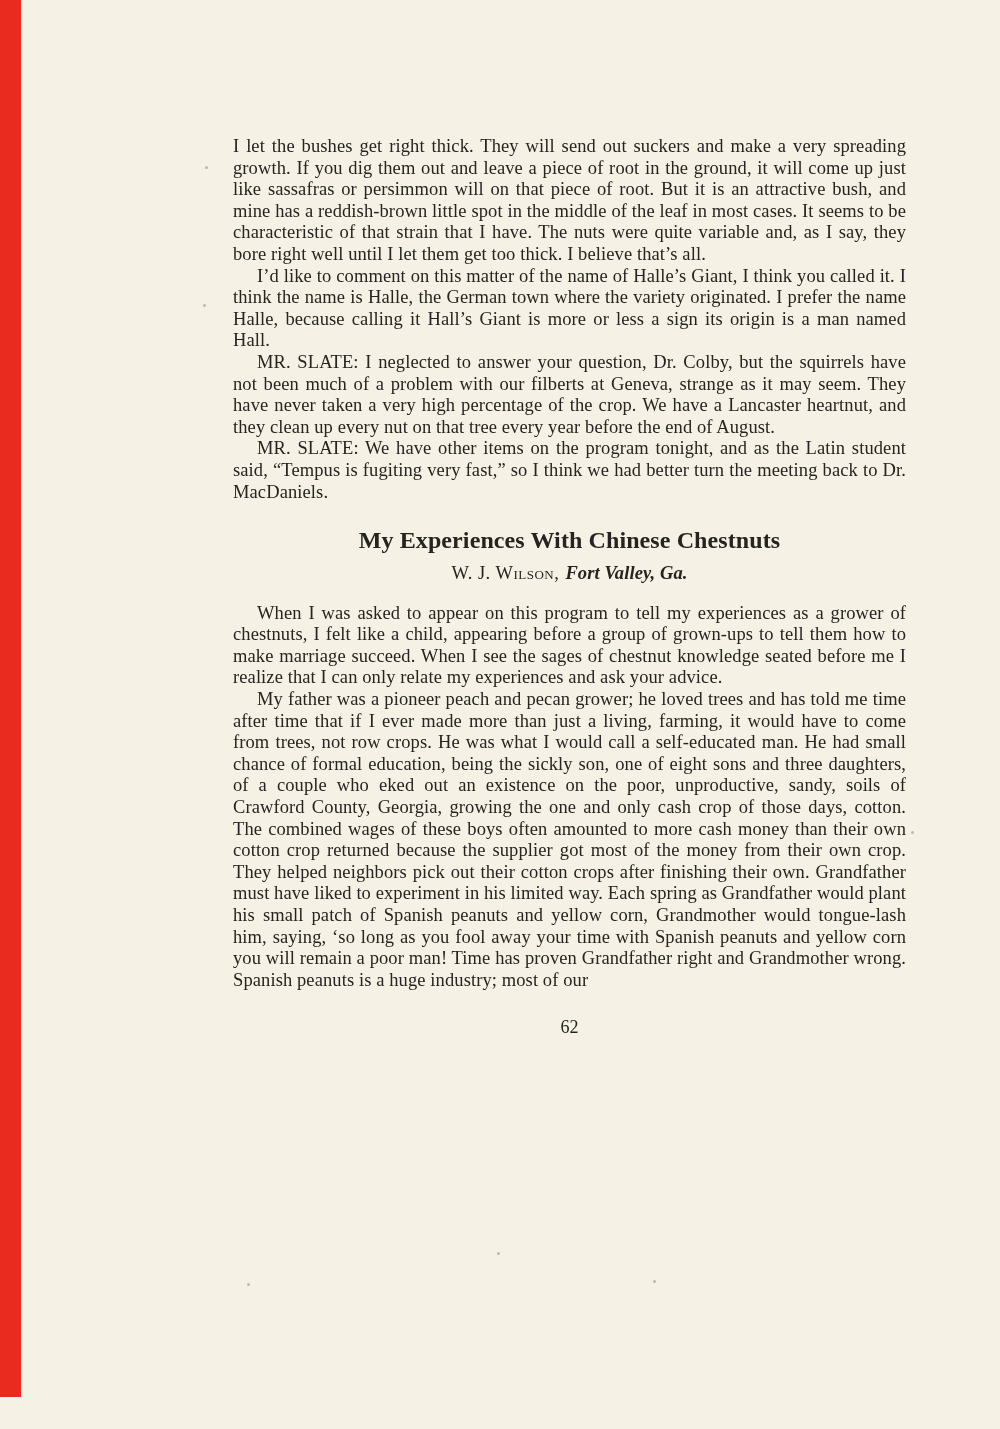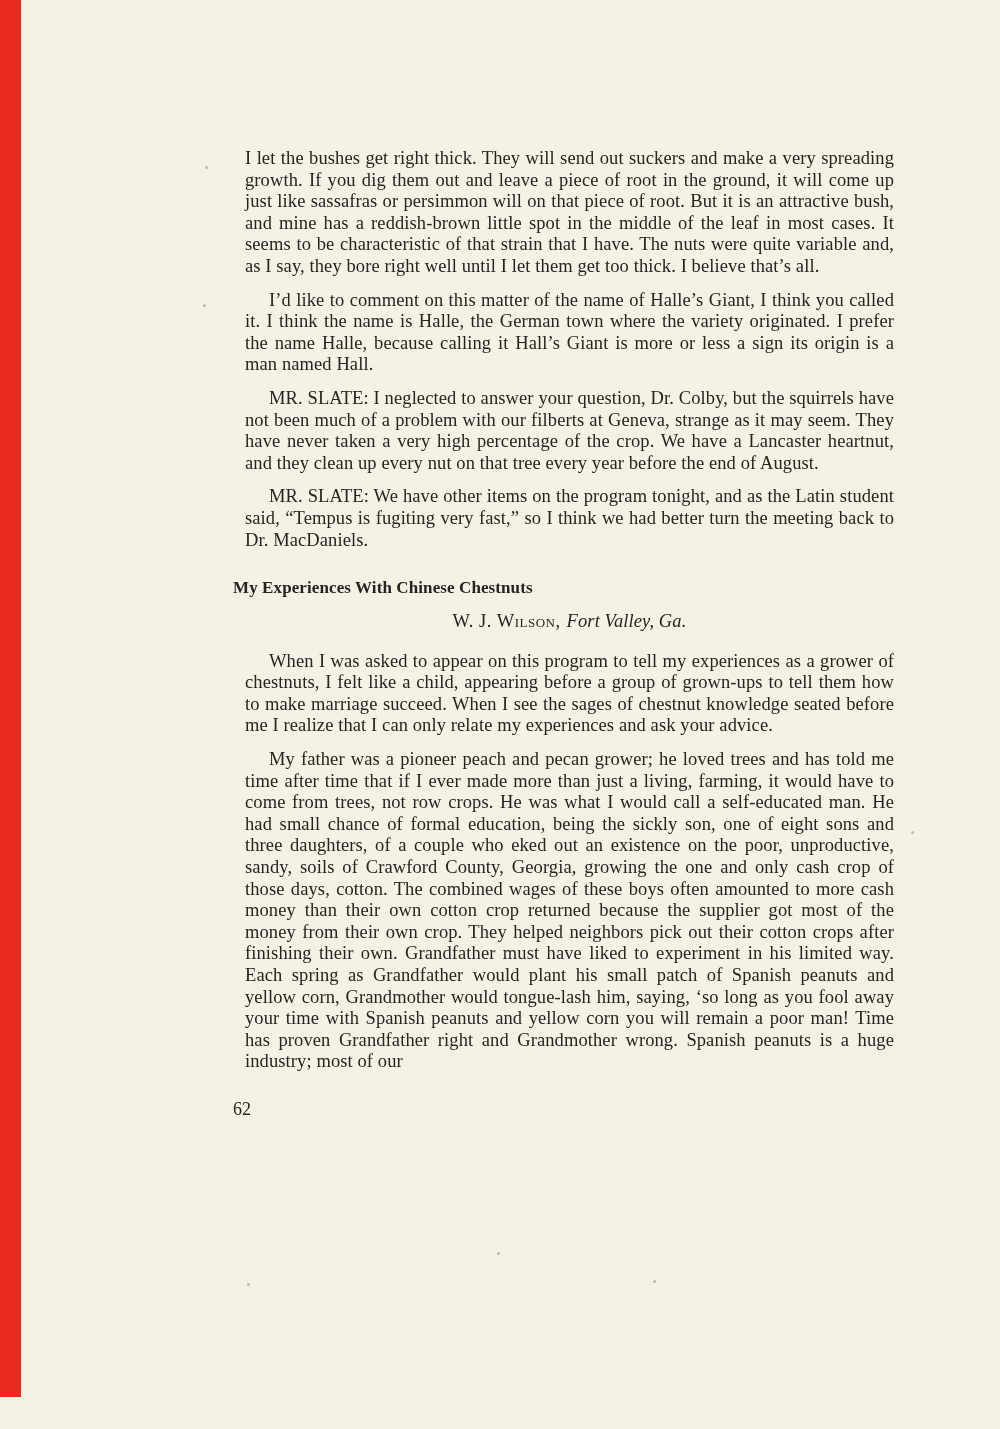--- a/index.html
+++ b/index.html
@@ -27,49 +27,51 @@
     position: absolute;
     left: 233px;
     top: 136px;
     width: 673px;
     text-align: justify;
     font-size: 18.5px;
     line-height: 21.6px;
     letter-spacing: 0.1px;
   }
   p.para {
-    margin: 12px;
+    margin: 0;
     text-indent: 24px;
   }
   p.para.flush {
     text-indent: 0;
   }
   h2.section-title {
-    font-size: 17px;
+    font-size: 24px;
     line-height: 26px;
+    text-align: center;
     font-weight: bold;
     margin: 24px 0 10px 0;
     text-indent: 0;
   }
   .byline {
     text-align: center;
     margin: 0 0 18px 0;
     font-size: 18.5px;
     text-indent: 0;
   }
   .byline .author {
     font-variant: small-caps;
     letter-spacing: 0.5px;
   }
   .byline .affiliation {
     font-style: italic;
     margin-left: 6px;
+    font-weight: bold;
   }
   .page-number {
-    text-align: left;
+    text-align: center;
     margin-top: 26px;
     font-size: 18px;
   }
   .speck {
     position: absolute;
     background: #7a7468;
     border-radius: 50%;
     opacity: 0.45;
   }
 </style>

